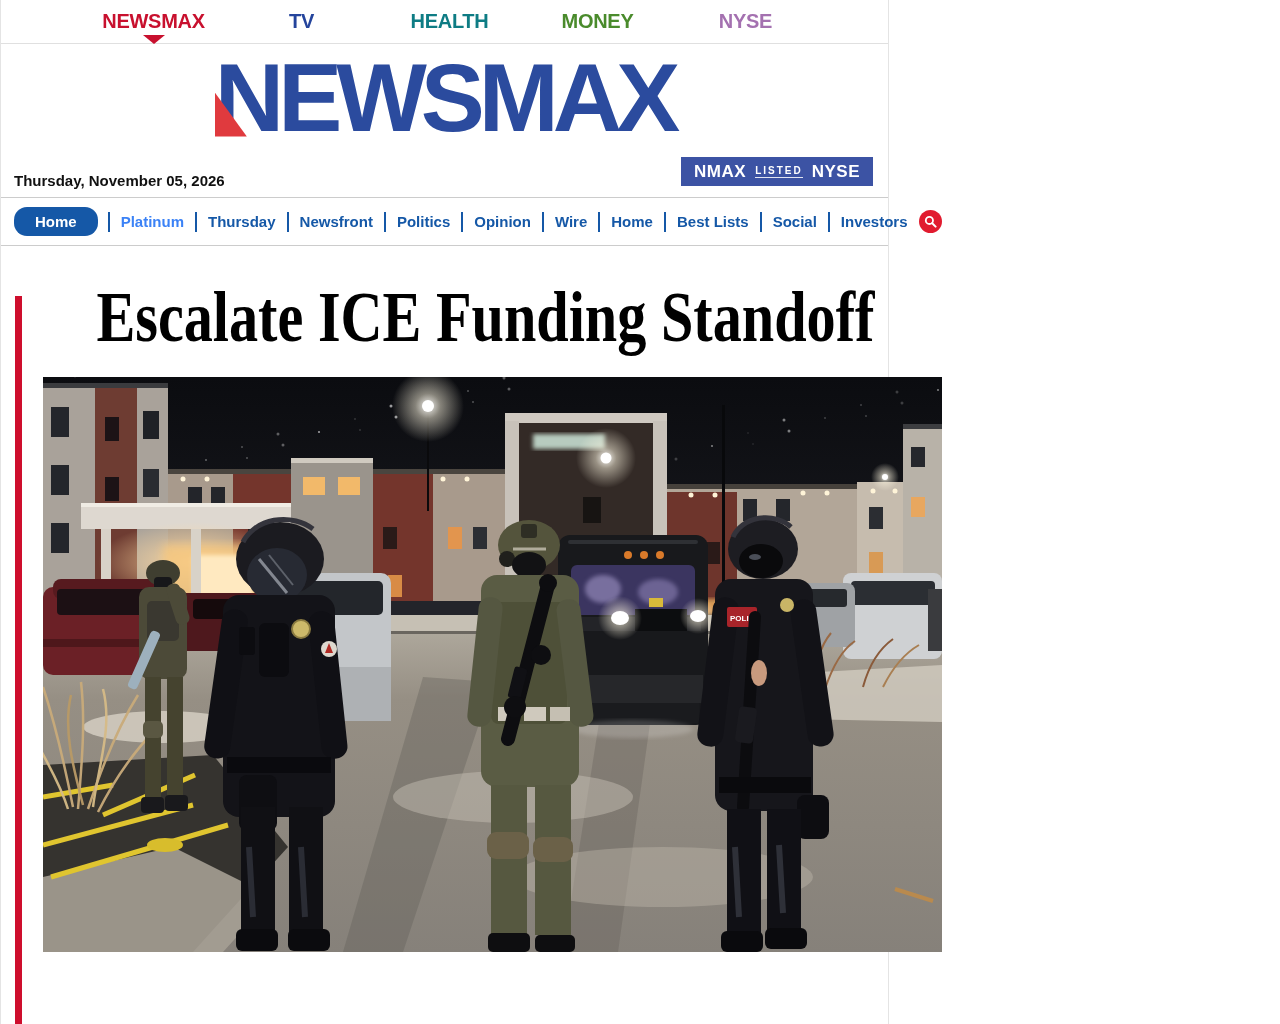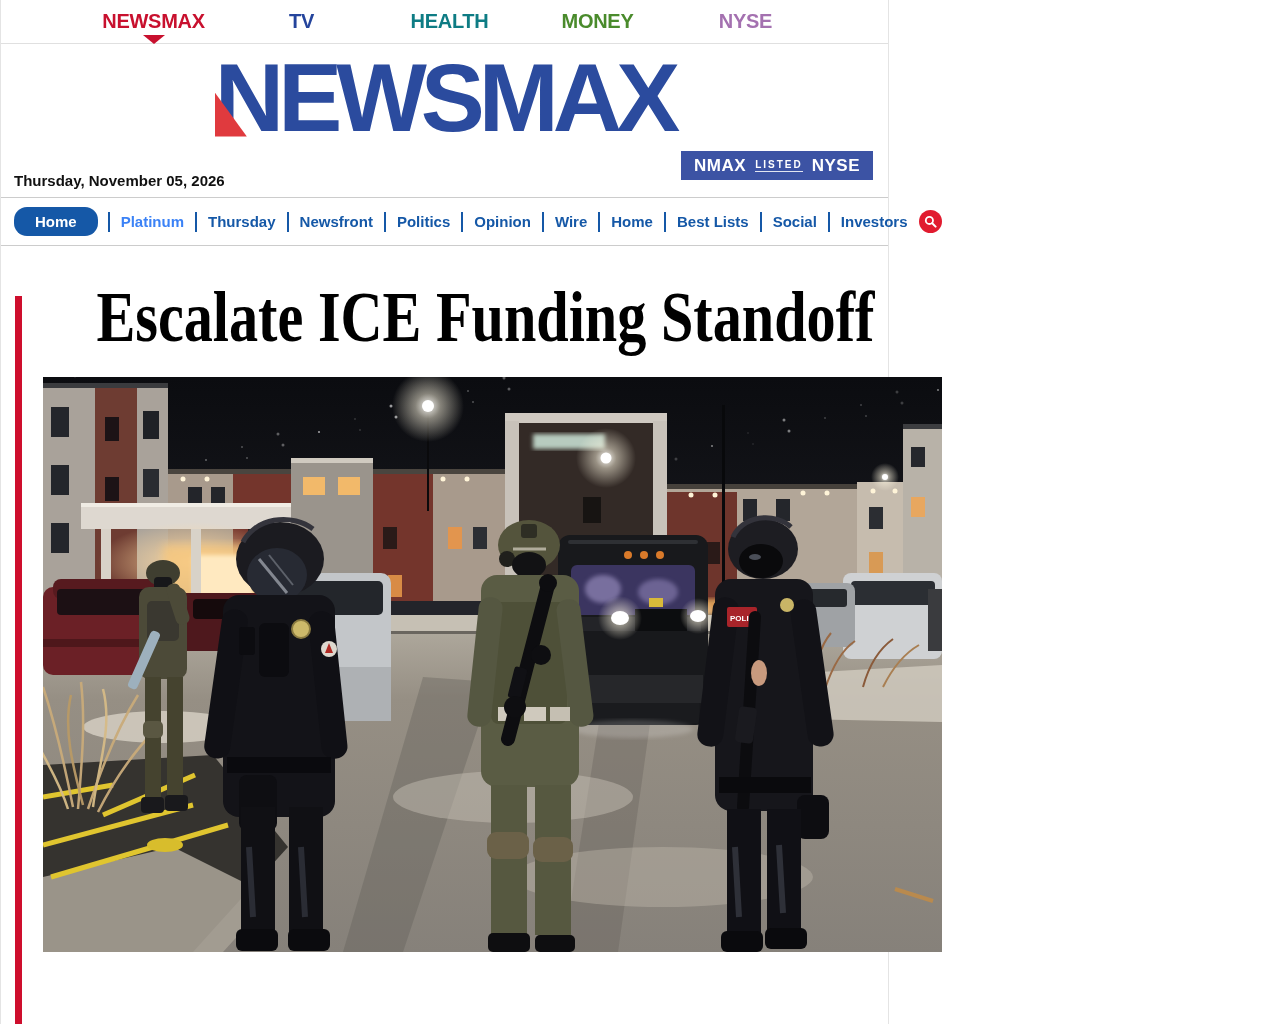--- a/index.html
+++ b/index.html
@@ -27,21 +27,21 @@
   .logo-row{height:107px;display:flex;align-items:center;justify-content:center;}
   .logo{position:relative;display:block;text-decoration:none;cursor:pointer;}
   .logo-text{display:inline-block;font-weight:bold;font-size:96px;line-height:1;
     letter-spacing:-6px;color:#2b4b9e;}
   .logo-wedge{position:absolute;left:0px;bottom:9px;width:32px;height:44px;
     background:#e03a3e;clip-path:polygon(0 0,100% 100%,0 100%);z-index:2;}
 
   
   .date-row{position:relative;height:46px;border-bottom:1px solid #ccc;}
   .date{position:absolute;left:13px;bottom:8px;font-size:15px;font-weight:bold;color:#111;}
-  .nyse-badge{position:absolute;right:15px;top:0;height:29px;background:#3c53a4;
+  .nyse-badge{position:absolute;right:15px;top:6px;height:29px;background:#3c53a4;
     color:#fff;display:flex;align-items:center;gap:9px;padding:0 13px;}
   .nb-ticker,.nb-exch{font-weight:bold;font-size:17px;letter-spacing:.5px;}
   .nb-listed{font-size:10px;letter-spacing:2px;font-weight:bold;
     border-bottom:1px solid rgba(255,255,255,.85);padding-bottom:1px;}
 
   
   .nav-row{height:47px;display:flex;align-items:center;padding:0 13px;
     border-bottom:1px solid #ccc;}
   .nav-home{background:#1558a7;color:#fff;font-weight:bold;font-size:15px;
     padding:6px 21px;border-radius:13px;text-decoration:none;cursor:pointer;margin-right:10px;}

